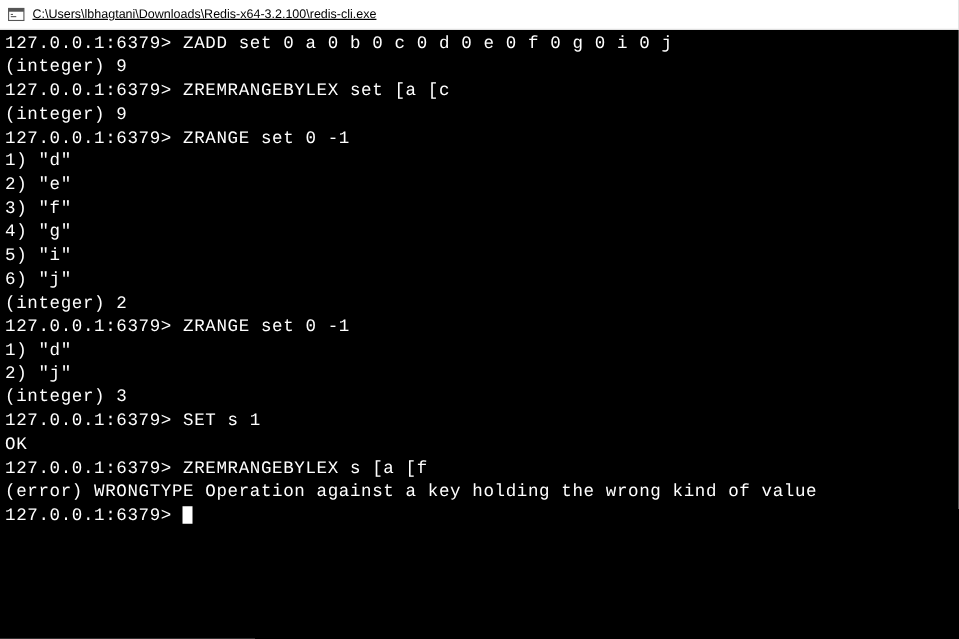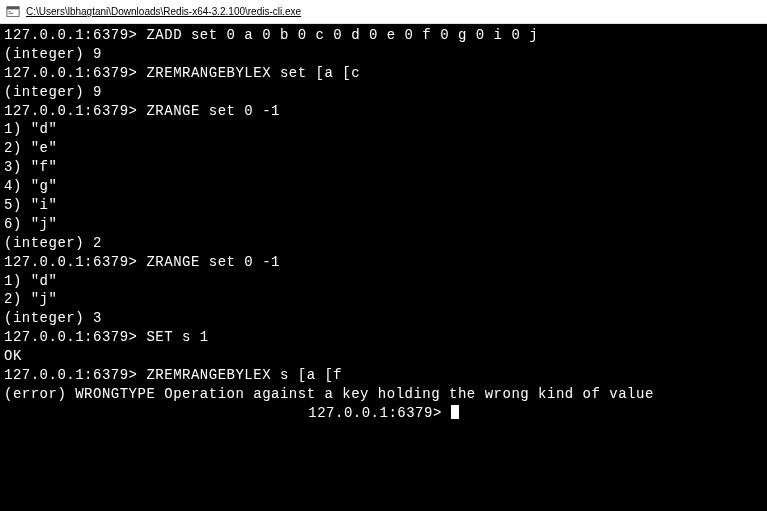--- a/index.html
+++ b/index.html
@@ -57,21 +57,20 @@
       display: inline-block;
       width: 8px;
       height: 14px;
       background: #ffffff;
       vertical-align: baseline;
       position: relative;
       top: 1px;
     }
     .prompt-line {
       display: flex;
-      justify-content: center;
     }
     .prompt-line .line {
       display: inline;
     }
   </style>
 </head>
 <body>
 
 <div class="title-bar">
   <span class="title-icon">

